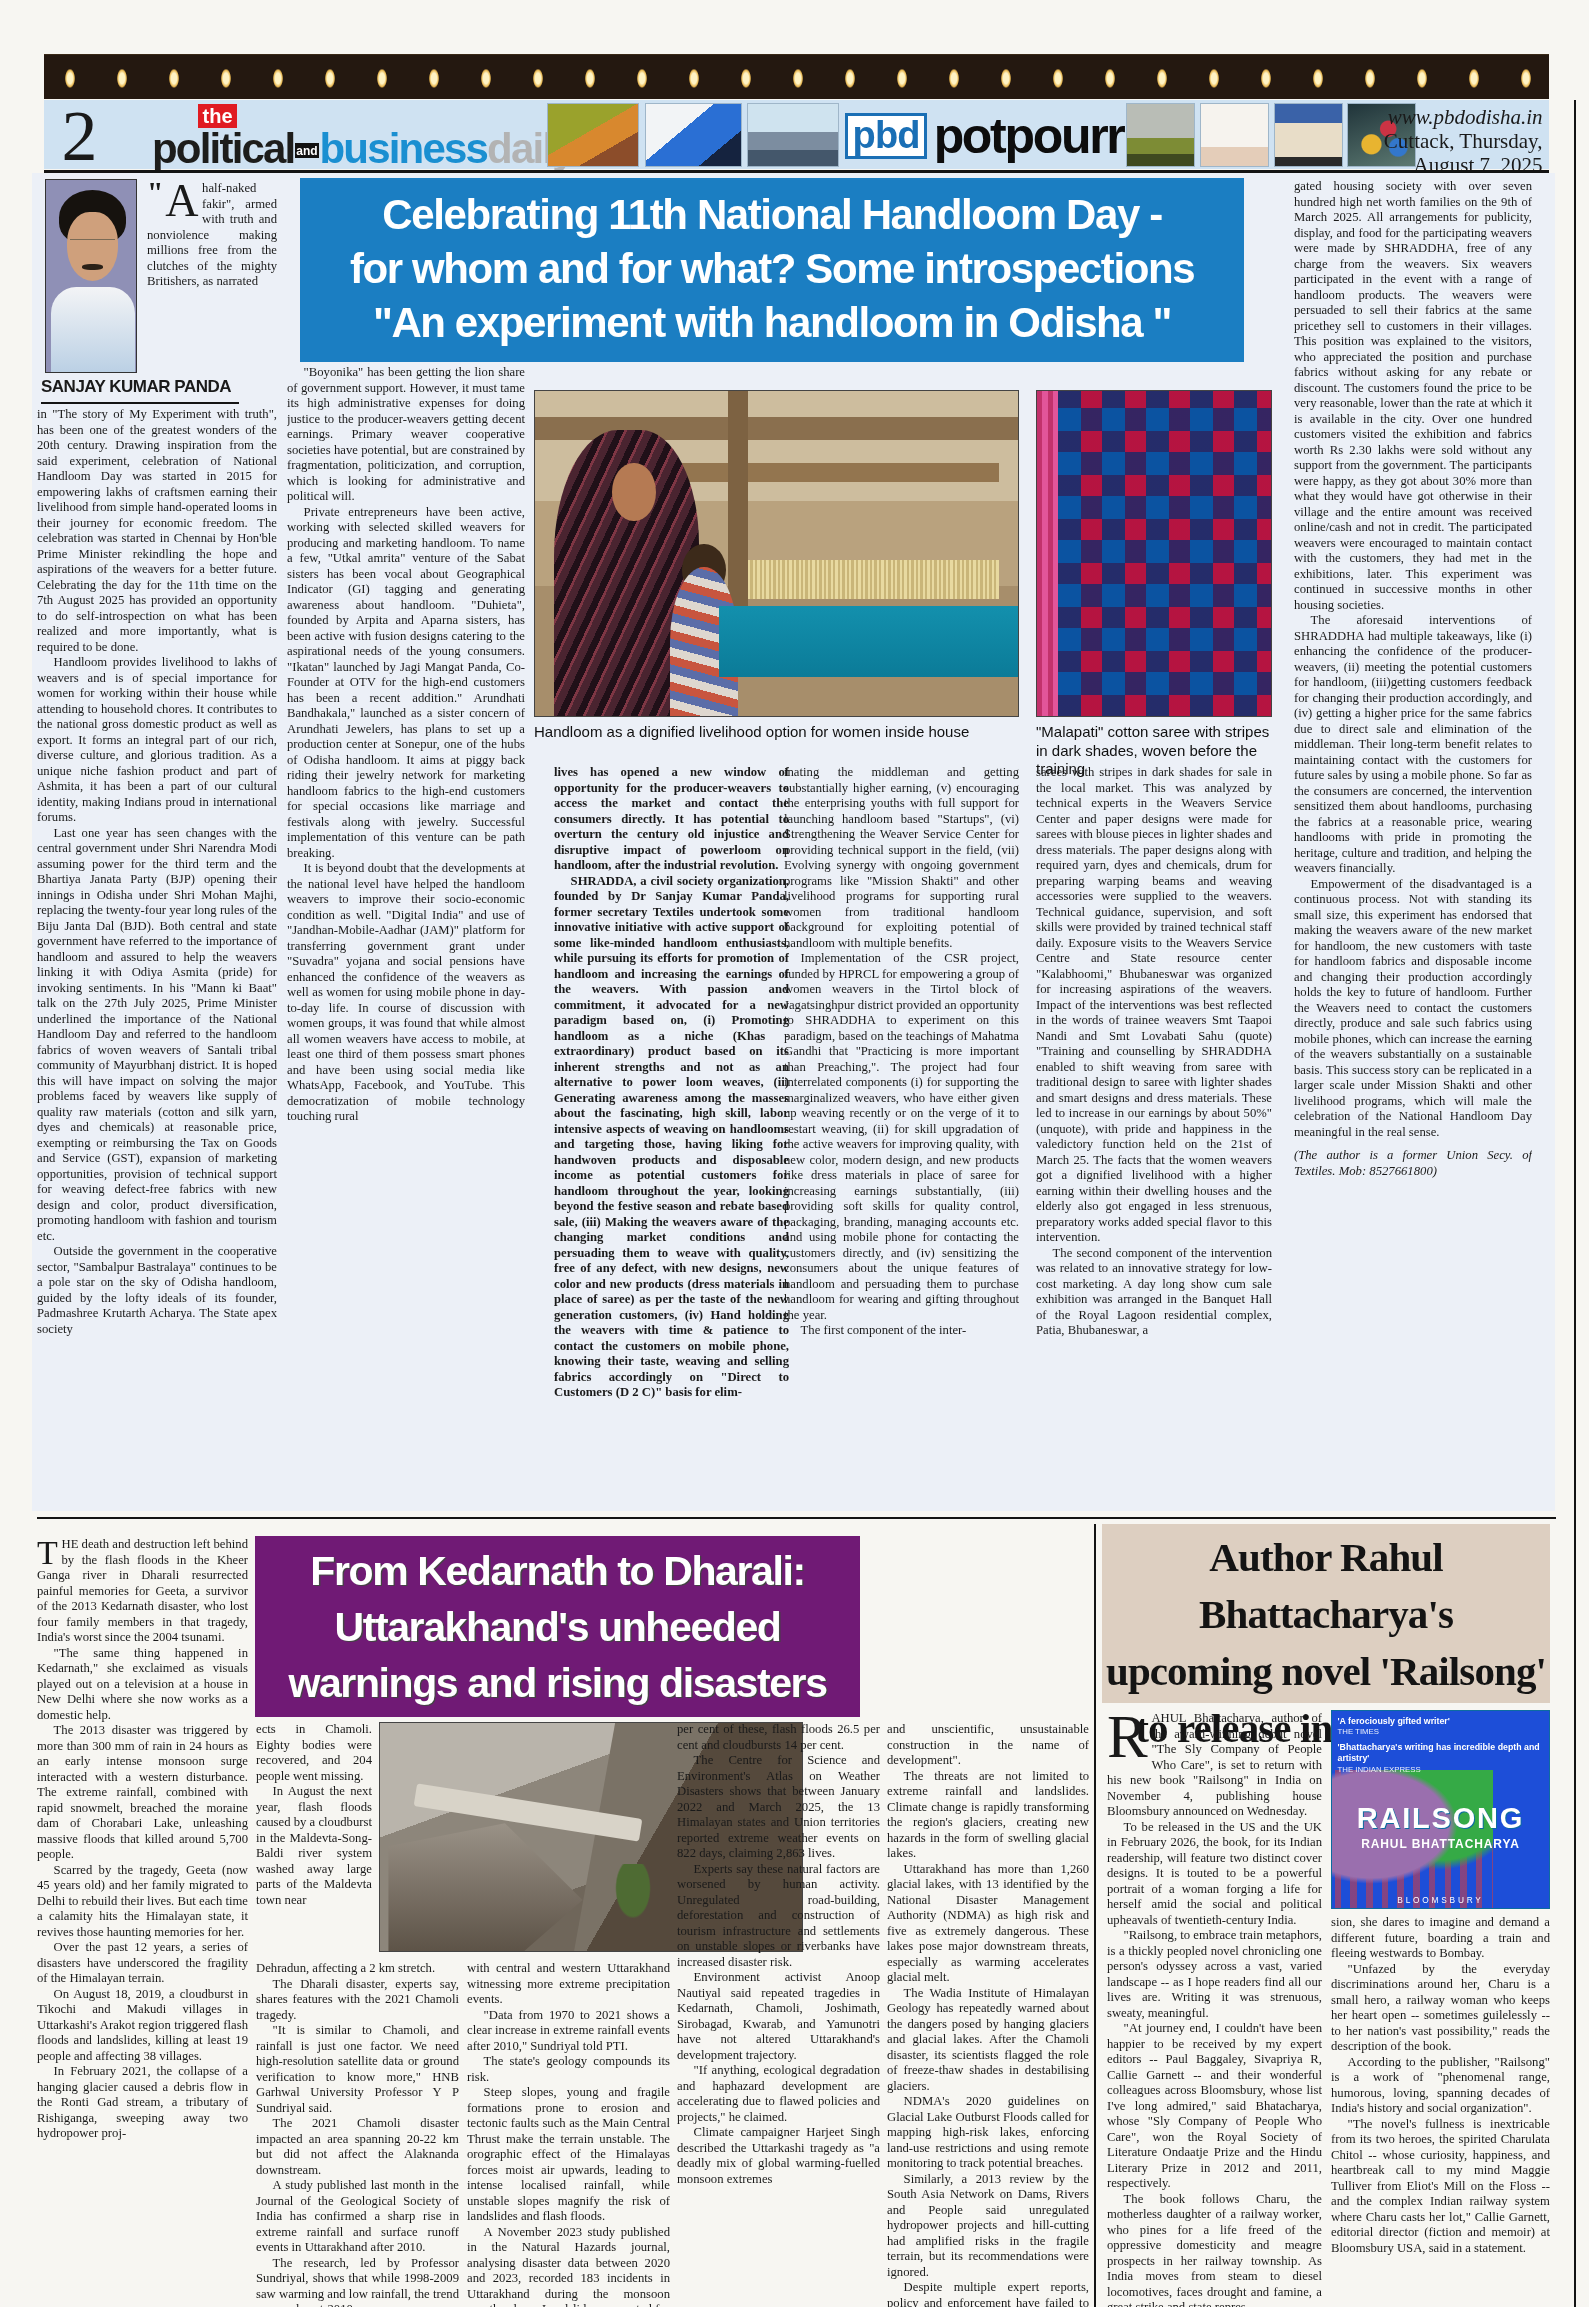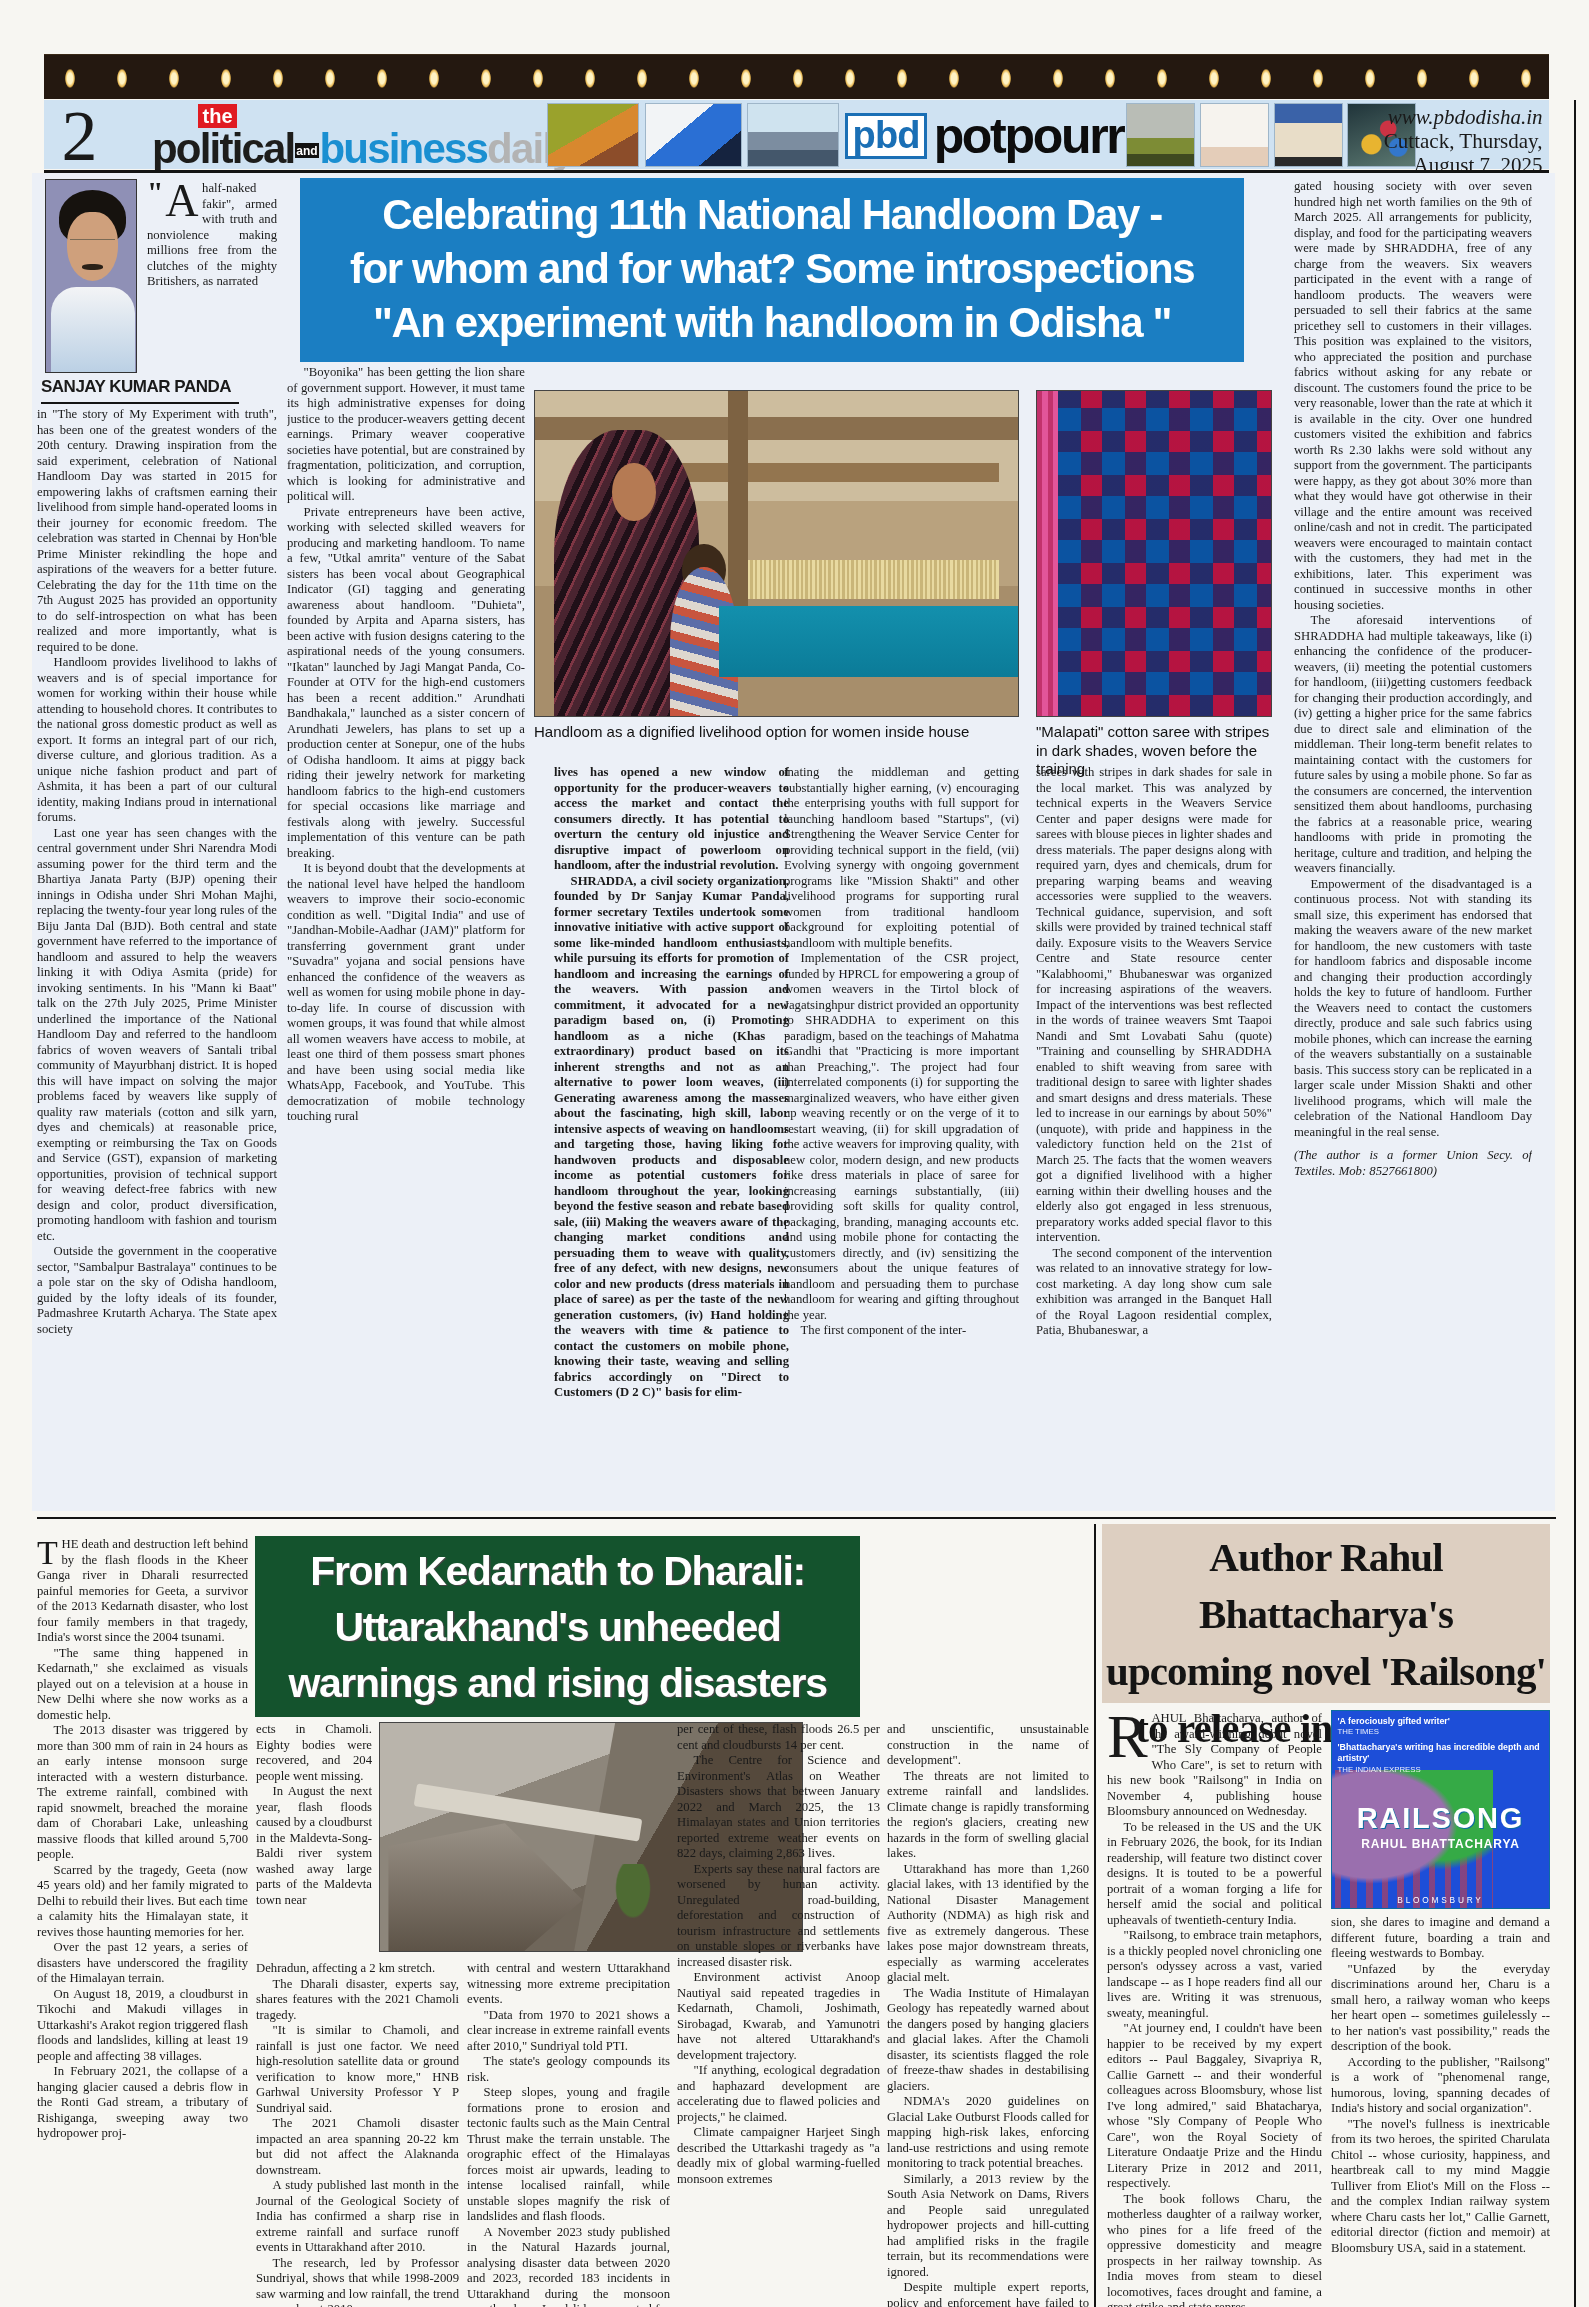--- a/index.html
+++ b/index.html
@@ -84,21 +84,21 @@
       repeating-linear-gradient(90deg, #d53e7a 0 21px, #2b8cc8 21px 44px);
     background-blend-mode:multiply;}
   .saree-edge{position:absolute;left:0;top:0;width:9%;height:100%;background:repeating-linear-gradient(90deg,#c2326c 0 5.5px,#e2559a 5.5px 11px);}
 
   .author-note{font-style:italic;text-indent:0 !important;margin-top:8.3px !important;}
 
   .section-rule{position:absolute;left:37px;top:1517px;width:1519px;height:2.3px;background:#141414;}
   .vrule{position:absolute;left:1094px;top:1524px;width:1.8px;height:914px;background:#141414;}
 
   
-  .k-headline{position:absolute;left:255px;top:1536px;width:605px;height:181px;background:#14532d;color:#fff;
+  .k-headline{position:absolute;left:255px;top:1536px;width:605px;height:181px;background:#701a75;color:#fff;
       font-family:"Liberation Sans",sans-serif;font-weight:700;font-size:41px;line-height:56px;
       text-align:center;letter-spacing:-1.4px;padding-top:6.5px;text-shadow:1.4px 1.4px 0 #444;}
   .k-photo-bg{position:absolute;inset:0;background:linear-gradient(160deg,#b9b4ab 0 30%,#8d867b 30% 62%,#6f665a 62% 100%);}
   .k-slope{position:absolute;left:46%;top:0;width:54%;height:100%;background:linear-gradient(120deg,#7a7266 0 40%,#55493c 40% 100%);clip-path:polygon(18% 0,100% 0,100% 100%,0 100%);}
   .k-road{position:absolute;left:8%;top:34%;width:54%;height:10%;background:#d8d3c8;transform:rotate(9deg);border-radius:3.7px;}
   .k-scar{position:absolute;left:2%;top:44%;width:46%;height:56%;background:linear-gradient(180deg,#9a9287,#5d5347);clip-path:polygon(0 18%,60% 0,100% 60%,70% 100%,0 100%);}
   .k-tree{position:absolute;left:55%;top:62%;width:10%;height:26%;background:radial-gradient(ellipse at 50% 40%,#4e6b33 0 55%,rgba(0,0,0,0) 60%);}
 
   
   .r-headline{position:absolute;left:1102px;top:1524px;width:448px;height:179px;background:#ddcfc1;color:#141414;

